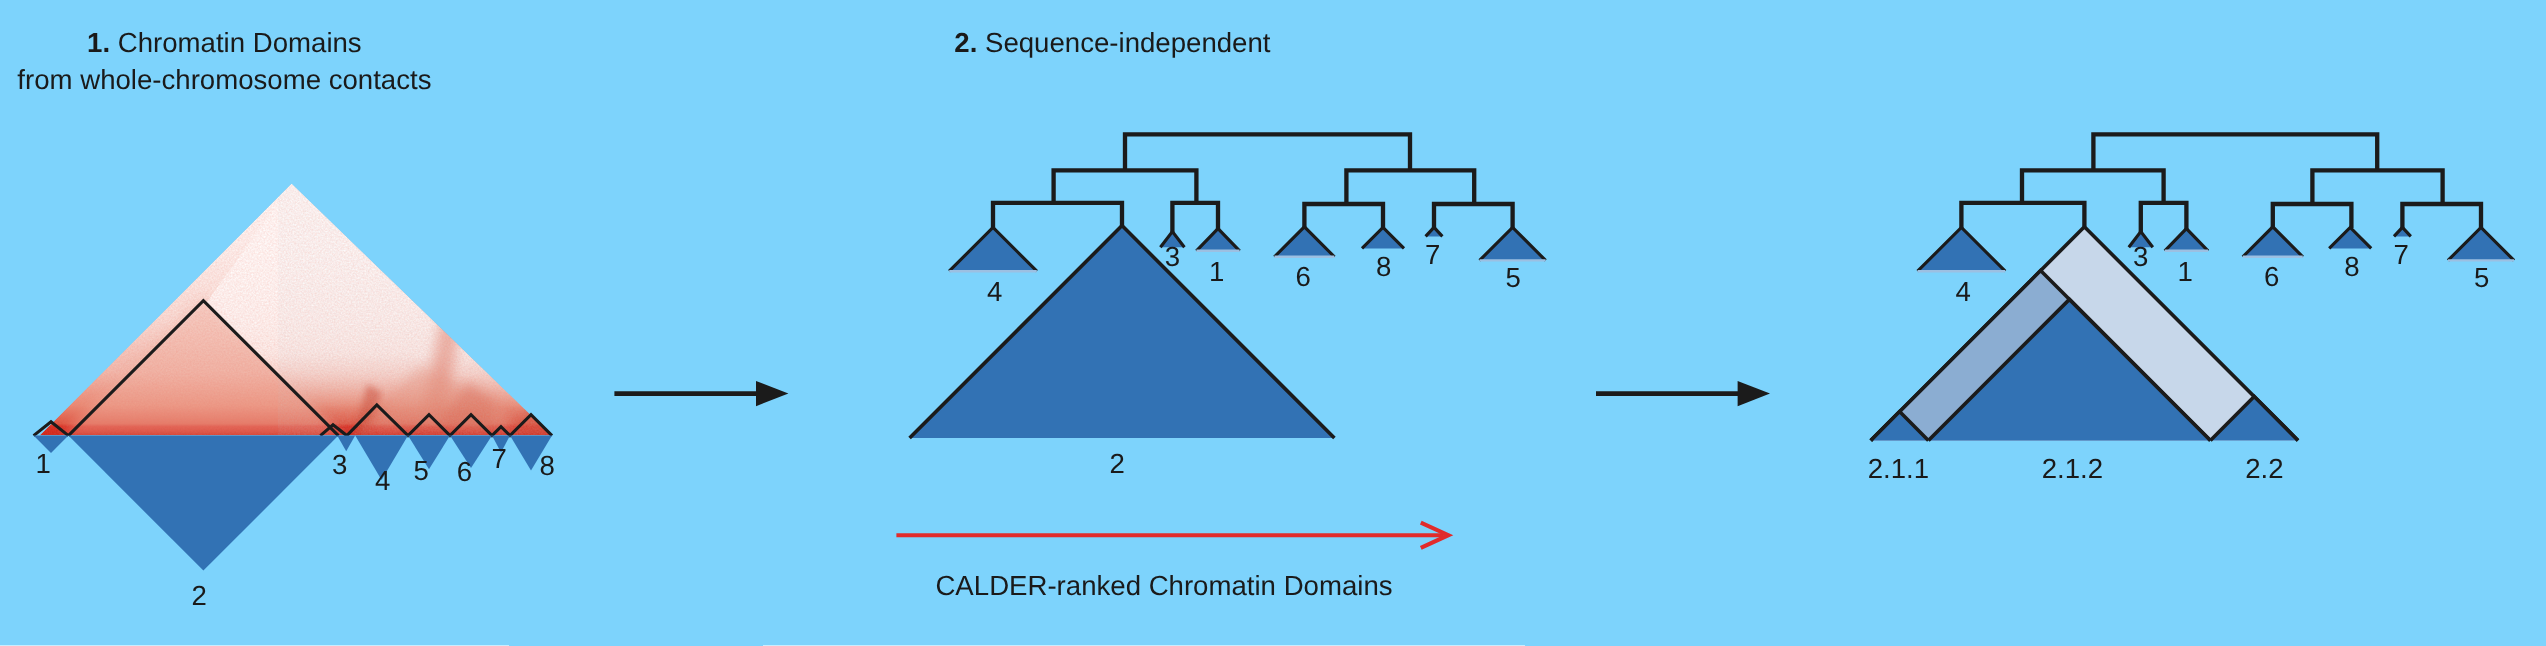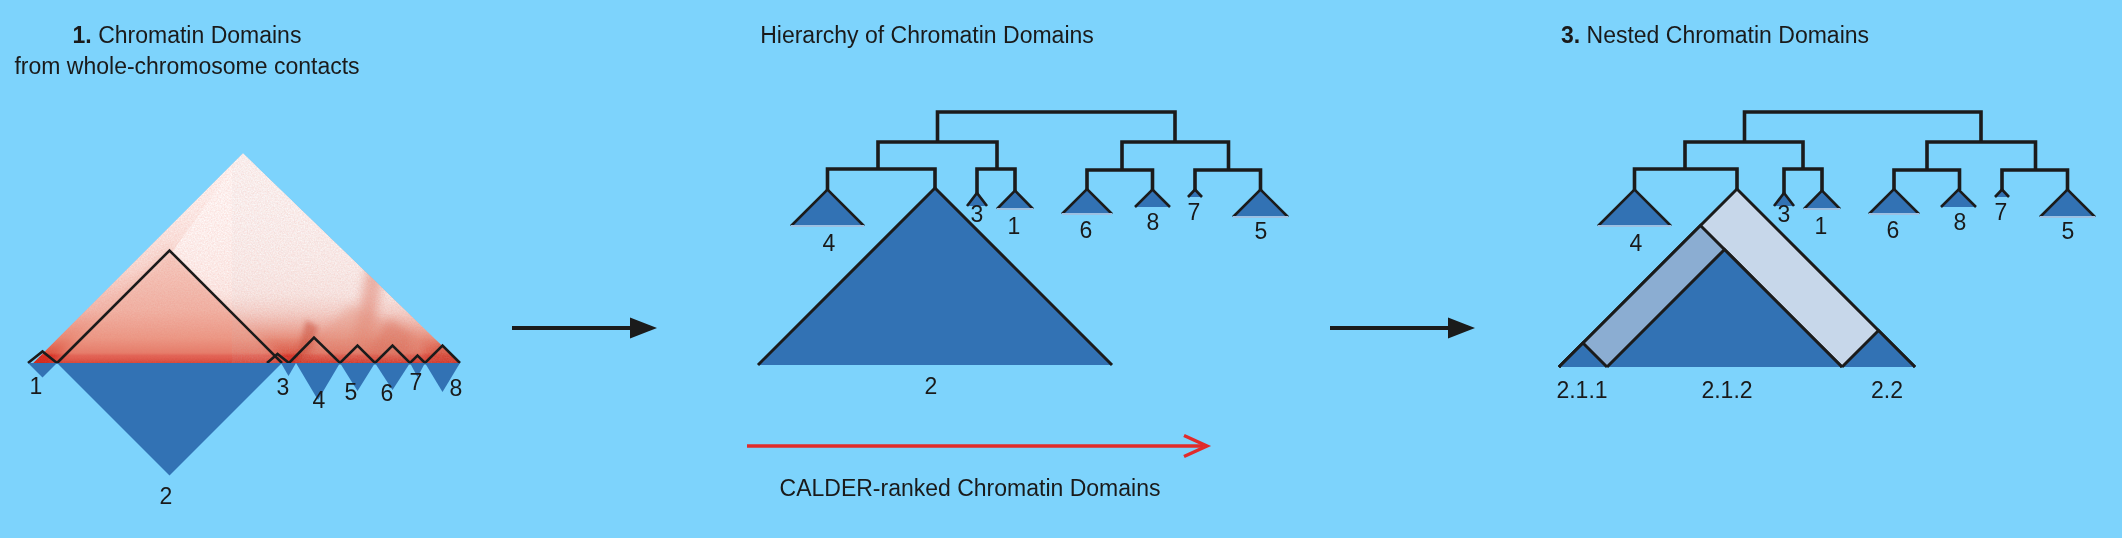--- a/index.html
+++ b/index.html
@@ -25,24 +25,23 @@
 <body>
 
 <div id="figure">
 
   
   <div class="title" id="title1">
     <div><b>1.</b><span> Chromatin Domains</span></div>
     <div>from whole-chromosome contacts</div>
   </div>
   <div class="title" id="title2">
-    <div>Hierarchy of Chromatin Domains</div>
+    <div><b>2.</b><span> Sequence-independent</span></div>
   </div>
   <div class="title" id="title3">
-    <div><b>3.</b><span> Nested Chromatin Domains</span></div>
   </div>
 
   <svg width="2122" height="538" viewBox="0 0 2122 538">
     <defs>
       <clipPath id="hmClip">
           <polygon points="33,363 243,153 460,363"></polygon>
         </clipPath>
       <linearGradient id="hmGrad" gradientUnits="userSpaceOnUse" x1="0" y1="153" x2="0" y2="363">
         <stop offset="0" stop-color="#ffffff"></stop>
         <stop offset="0.30" stop-color="#fdf4f2"></stop>

